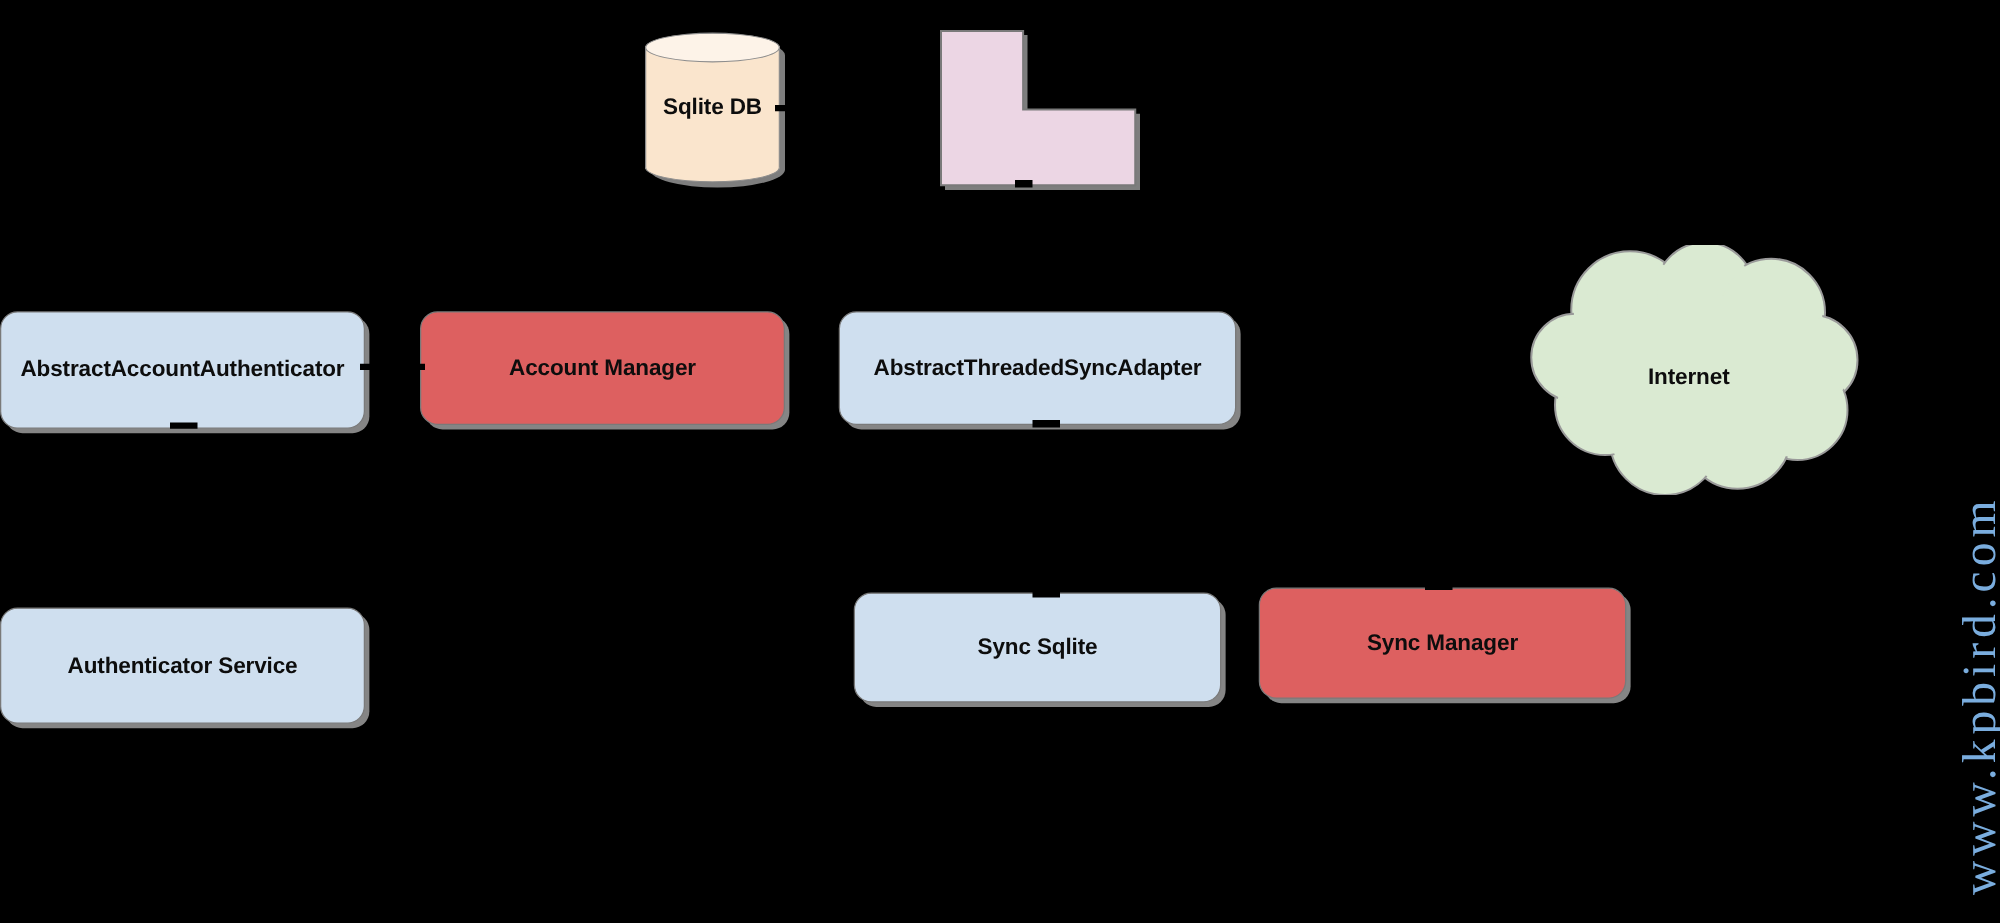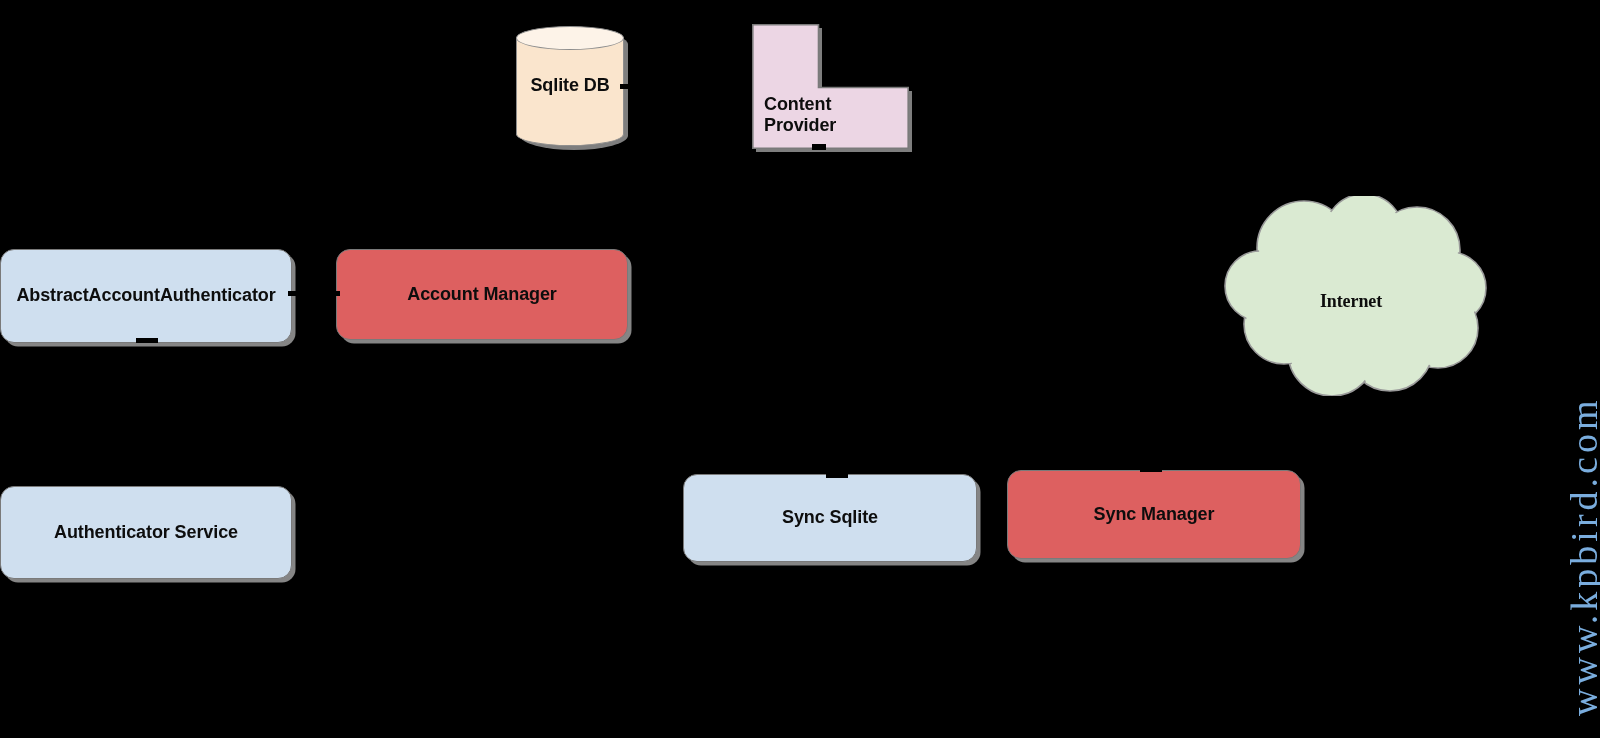--- a/index.html
+++ b/index.html
@@ -115,21 +115,20 @@
   }
 
   
   .cloud-wrap { position: absolute; z-index: 2; }
   .cloud-text {
     position: absolute;
     left: 0; right: 0;
     top: 50%;
     transform: translateY(-50%);
     z-index: 4;
-    font-family: Liberation Serif, serif;
   }
 
   
   .watermark {
     position: absolute;
     color: #7aadde;
     font-family: "Liberation Serif", serif;
     font-size: 38px;
     letter-spacing: 4px;
     white-space: nowrap;
@@ -149,32 +148,33 @@
     <div class="cyl-bottom"></div>
     <div class="cyl-top"></div>
     <div class="node-label cyl-text">Sqlite DB</div>
   </div>
 
   <div class="lshape-wrap" style="left:752px; top:24px; width:156px; height:124px;">
     <svg width="162" height="130" viewBox="0 0 162 130" style="position:absolute; left:0; top:0;">
       <path d="M 4 4 L 4 128 L 160 128 L 160 67 L 70 67 L 70 4 Z" fill="rgba(140,140,140,0.9)" stroke="none"></path>
       <path d="M 0.8 0.8 L 0.8 124.2 L 156.2 124.2 L 156.2 63.5 L 66.5 63.5 L 66.5 0.8 Z" fill="#ecd6e4" stroke="#7a7a7a" stroke-width="1.6" stroke-linejoin="miter"></path>
     </svg>
-    <div class="node-label lshape-text" style="left:12px; top:70px; width:140px;">Content
-Provider</div>
   </div>
 
   <div class="rbox red" style="left:336px; top:249px; width:292px; height:91px;">
     <div class="node-label">Account Manager</div>
   </div>
 
   <div class="rbox blue" style="left:0px; top:249px; width:292px; height:94px;">
     <div class="node-label">AbstractAccountAuthenticator</div>
   </div>
 
+  <div class="rbox blue" style="left:671px; top:249px; width:318px; height:91px;">
+    <div class="node-label">AbstractThreadedSyncAdapter</div>
+  </div>
 
   <div class="cloud-wrap" style="left:1212px; top:196px; width:278px; height:200px;">
     <svg width="278" height="200" viewBox="0 0 278 200">
       <g fill="#daead2" stroke="#9a9a9a" stroke-width="1.6">
         <circle cx="92" cy="52" r="47"></circle>
         <circle cx="152" cy="38" r="40"></circle>
         <circle cx="205" cy="54" r="43"></circle>
         <circle cx="238" cy="92" r="36"></circle>
         <circle cx="226" cy="132" r="40"></circle>
         <circle cx="178" cy="152" r="43"></circle>

